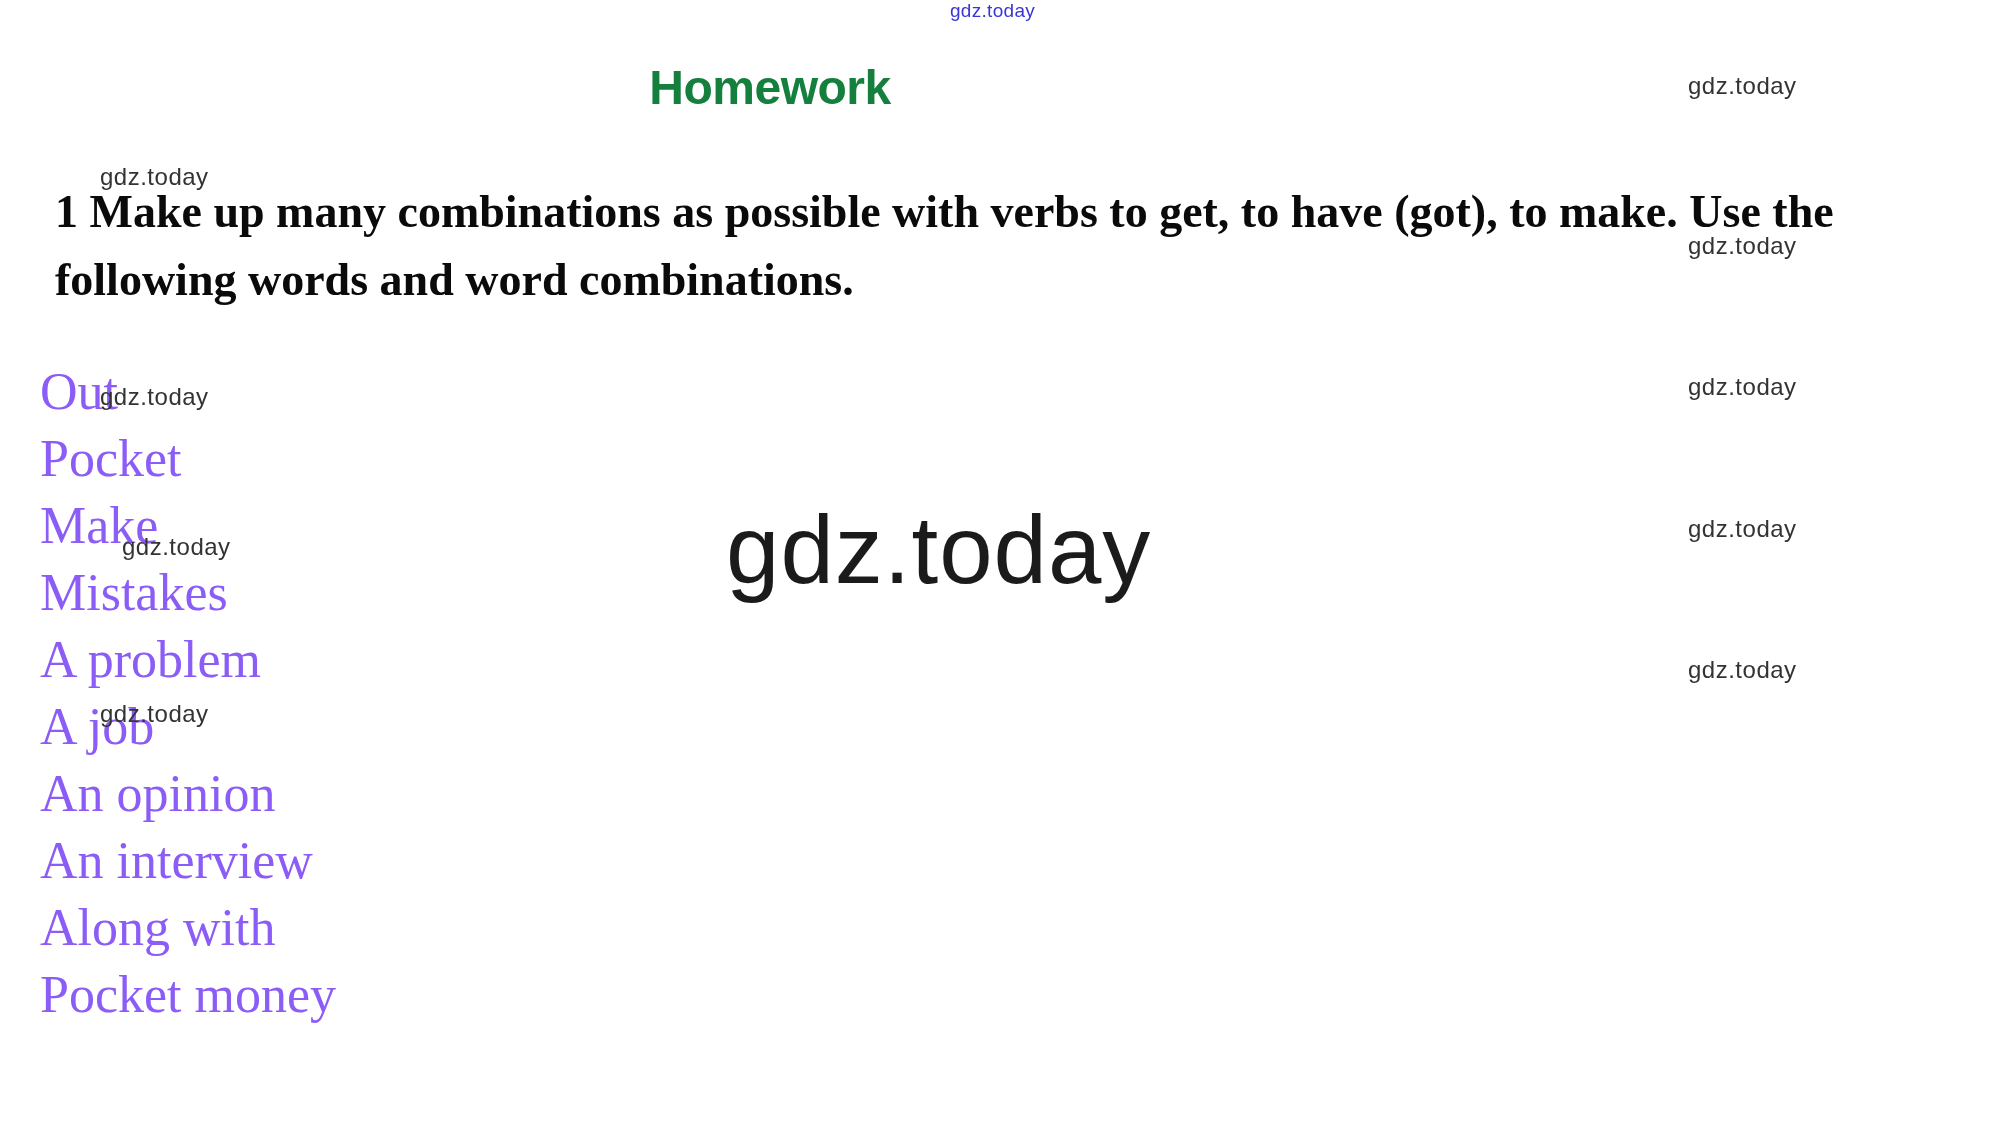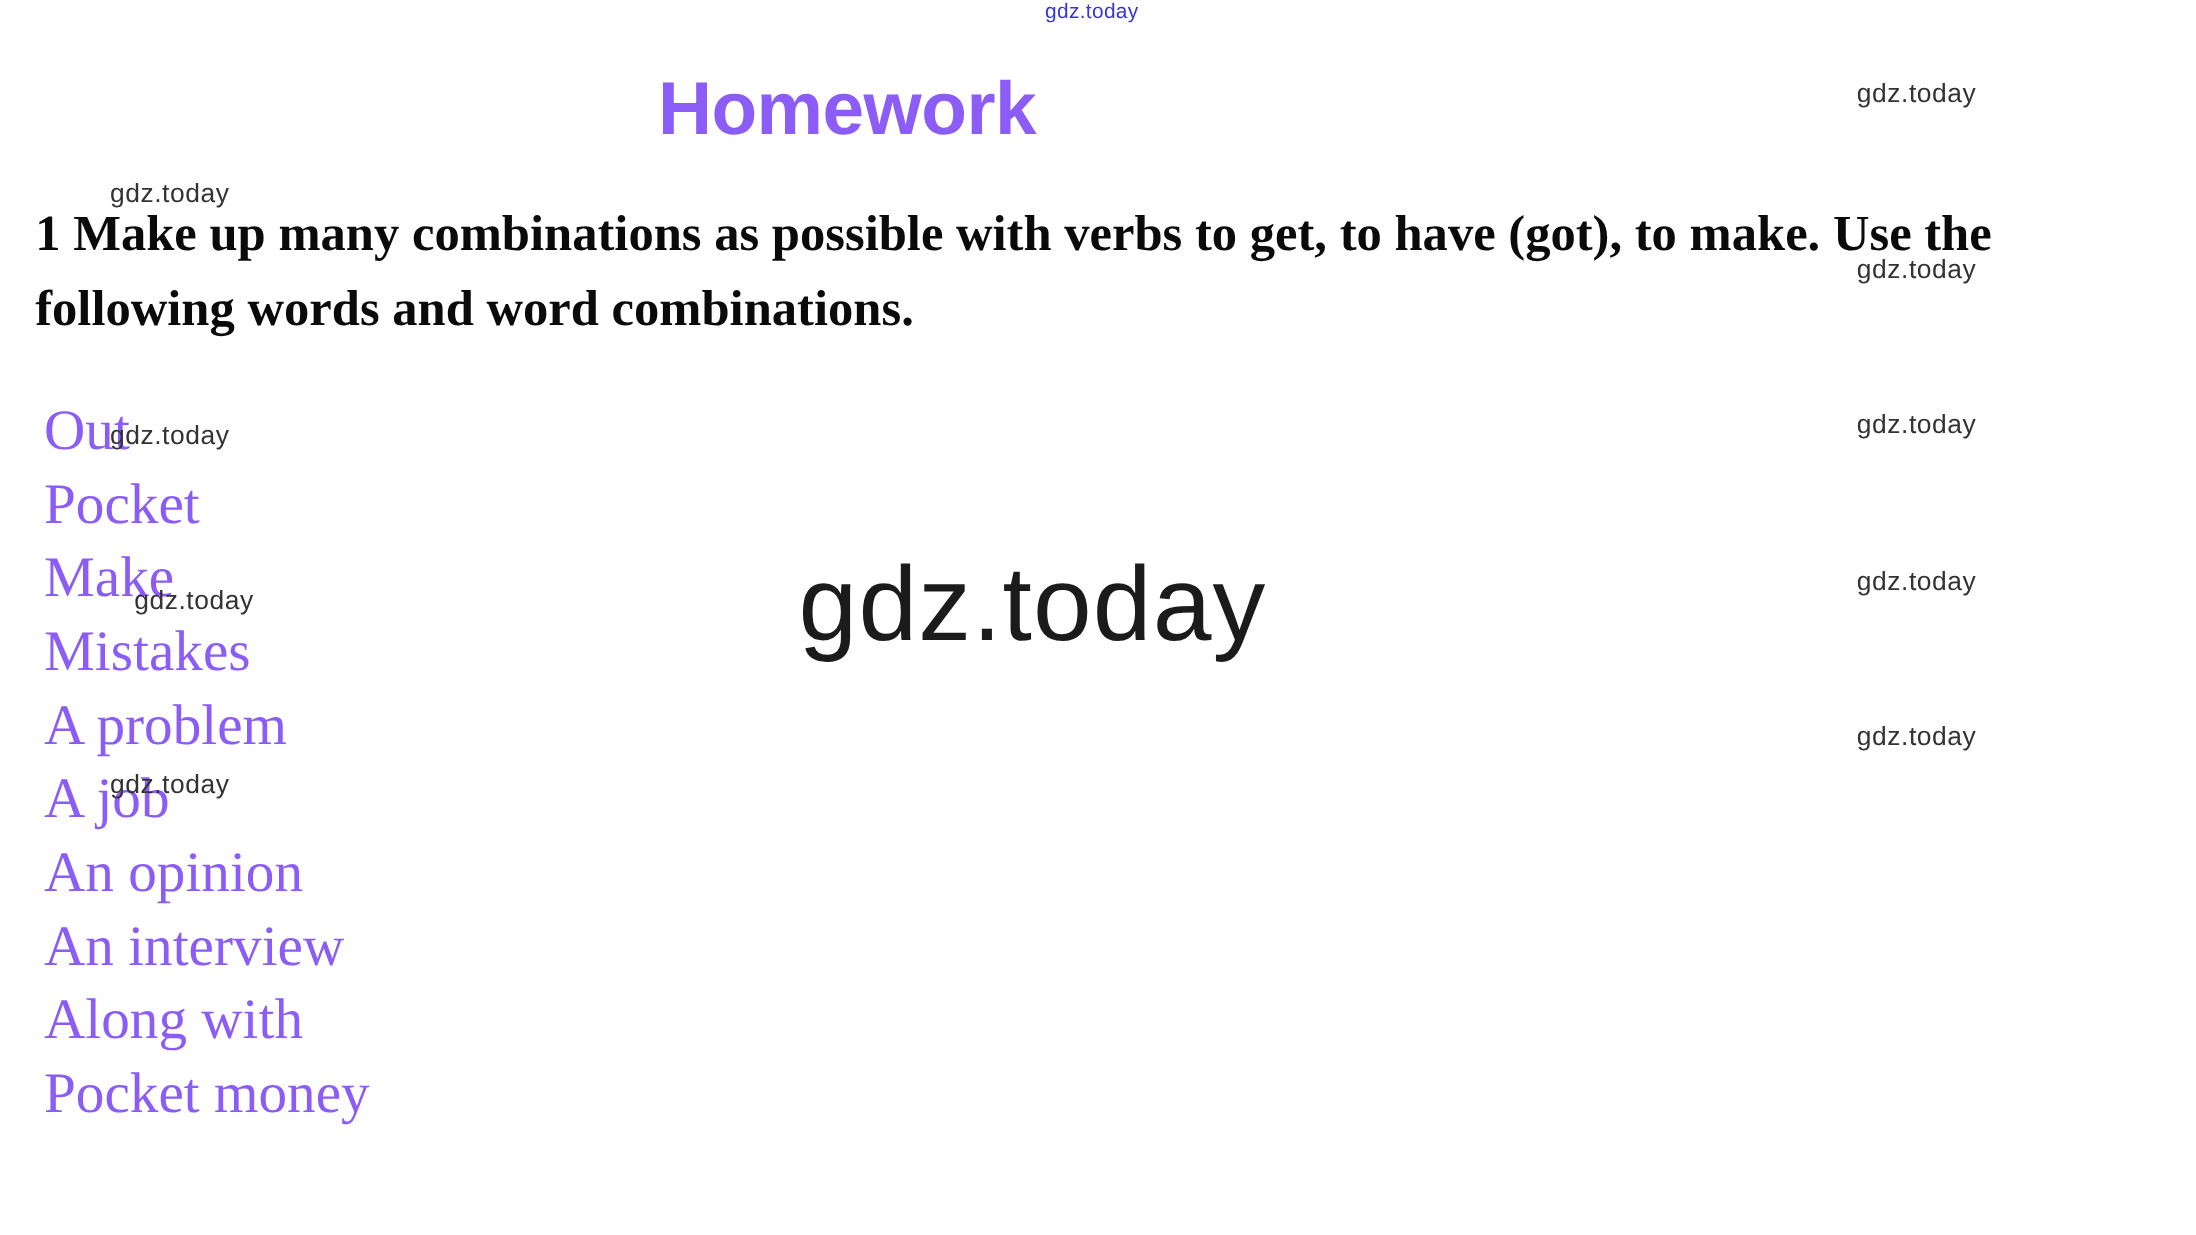--- a/index.html
+++ b/index.html
@@ -51,29 +51,29 @@
 
   
   #title {
     position: absolute;
     left: 0;
     top: 60px;
     width: 1540px;
     text-align: center;
     font-family: "Liberation Sans", sans-serif;
     font-weight: bold;
-    font-size: 68px;
-    color: #8b5cf6;
+    font-size: 48px;
+    color: #15803d;
     letter-spacing: -0.5px;
   }
 
   
   #instruction {
     position: absolute;
-    left: 32px;
+    left: 55px;
     top: 178px;
     width: 1890px;
     font-family: "Liberation Serif", serif;
     font-weight: bold;
     font-size: 46px;
     line-height: 68px;
     color: #0a0a0a;
   }
 
   

